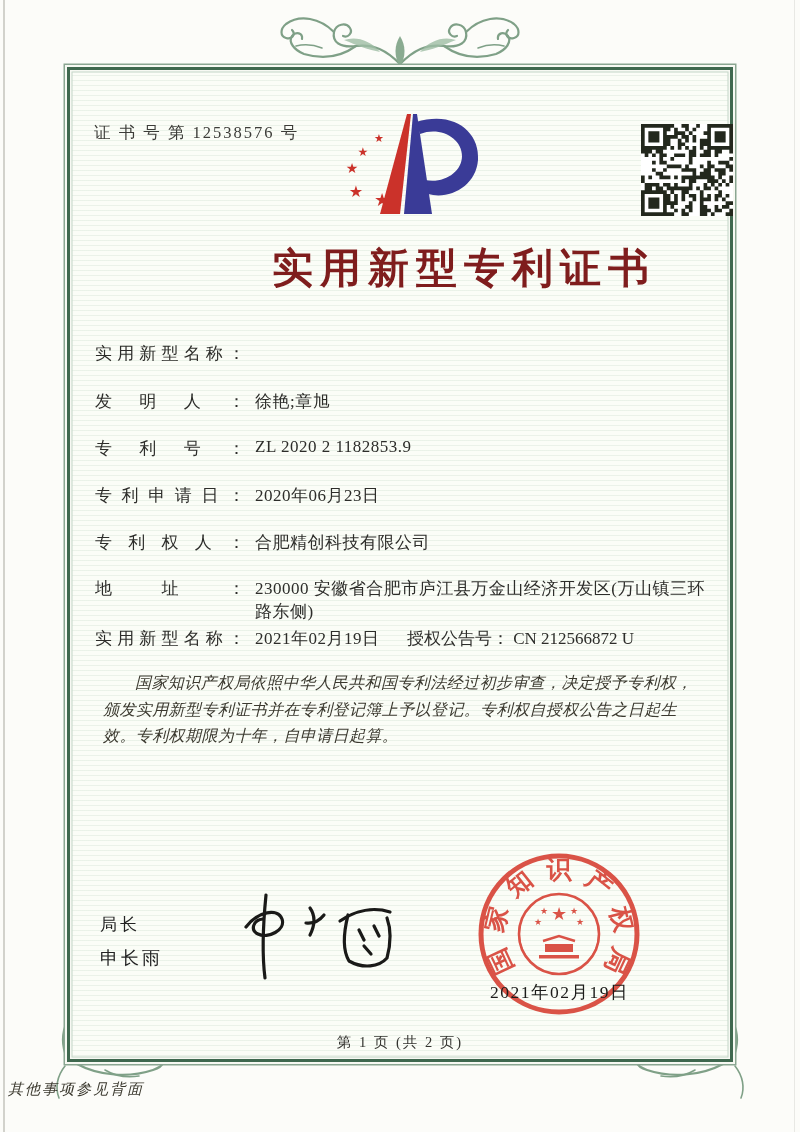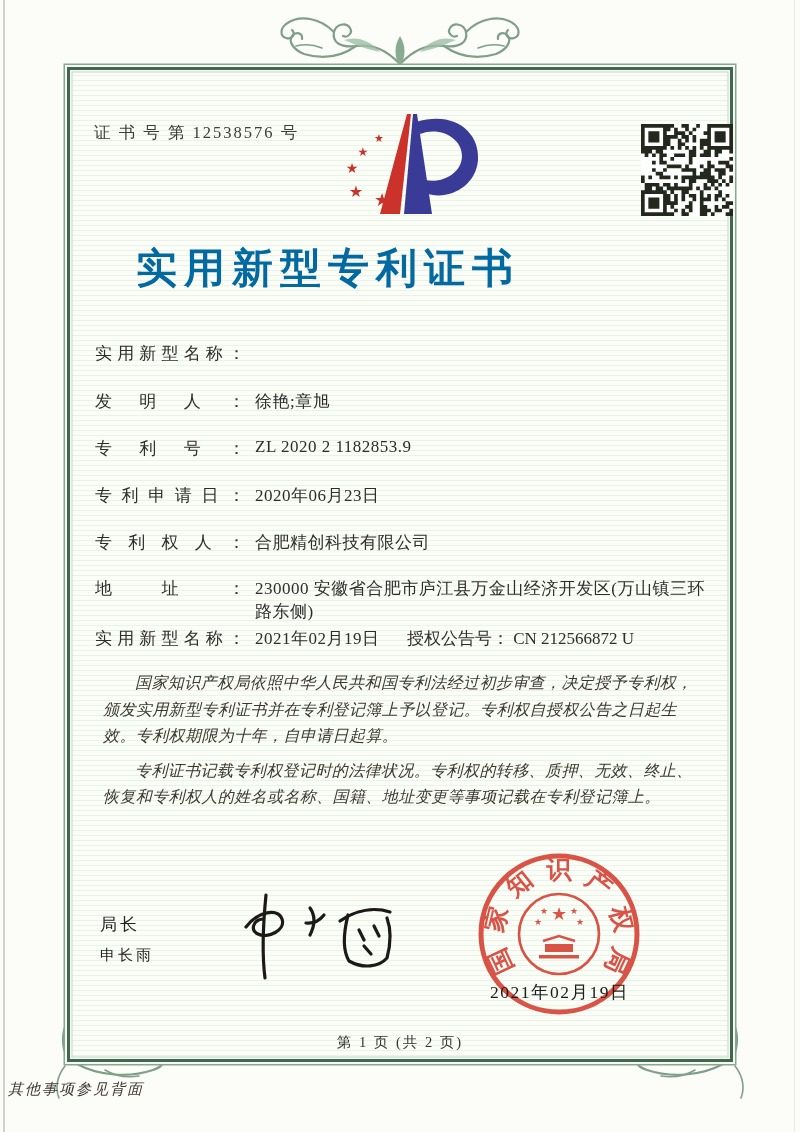--- a/index.html
+++ b/index.html
@@ -22,34 +22,34 @@
     background:
       repeating-linear-gradient(180deg,
         rgba(150,186,158,.16) 0px, rgba(150,186,158,.16) 1px,
         rgba(255,255,255,0) 1px, rgba(255,255,255,0) 5px),
       #fbfdf7;
   }
   .cert-no{left:94px;top:122px;font-size:16.5px;letter-spacing:2px;color:#3c3c38;}
   .logo-box{left:330px;top:102px;width:160px;height:138px;}
   .qr-box{left:641px;top:124px;width:92px;height:92px;}
   .title{
-    left:0;top:241px;width:656px;text-align:center;
-    font-size:41px;font-weight:bold;letter-spacing:7px;color:#0369a1;
+    left:0;top:241px;width:656px;text-align:right;
+    font-size:41px;font-weight:bold;letter-spacing:7px;color:#7f1d1d;
   }
   .fields{left:95px;top:336px;width:618px;font-size:17px;color:#2d2d2a;}
   .frow{position:absolute;left:0;display:flex;align-items:flex-start;}
   .flabel{display:inline-block;width:150px;text-align-last:justify;text-align:justify;flex:none;}
   .fvalue{margin-left:10px;letter-spacing:.5px;}
   .fvalue.addr{width:455px;line-height:23px;}
   .pubno{position:absolute;left:312px;top:0;white-space:nowrap;}
   .paras{left:95px;top:662px;width:616px;font-size:16px;line-height:26.5px;
          font-style:italic;color:#3b392f;letter-spacing:.4px;}
   .paras p{margin:8px;text-indent:2em;}
   .commissioner-title{left:100px;top:913px;font-size:17px;letter-spacing:3px;color:#222;}
-  .commissioner-name{left:100px;top:946px;font-size:15px;letter-spacing:3px;color:#222;}
+  .commissioner-name{left:100px;top:946px;font-size:18px;letter-spacing:3px;color:#222;}
   .sig-box{left:218px;top:885px;width:205px;height:100px;}
   .seal-box{left:464px;top:839px;width:190px;height:190px;}
   .seal-date{left:490px;top:980px;font-size:17.5px;letter-spacing:1.5px;color:#1c1c1a;z-index:2;}
   .page-num{left:30px;top:1033px;width:740px;text-align:center;font-size:14.5px;letter-spacing:2px;color:#33332f;}
   .back-note{left:8px;top:1080px;width:740px;font-size:15px;
              font-style:italic;letter-spacing:2px;color:#3b392f;}
   .seal-ch{font-size:25px;font-weight:bold;}
   svg{display:block;}
 </style>
 </head>
@@ -143,21 +143,20 @@
     <span class="fvalue">2021年02月19日</span>
     <span class="pubno">
       <span>授权公告号：</span>
       <span>CN 212566872 U</span>
     </span>
   </div>
 </div>
 
 <div class="abs paras">
   <p>国家知识产权局依照中华人民共和国专利法经过初步审查，决定授予专利权，颁发实用新型专利证书并在专利登记簿上予以登记。专利权自授权公告之日起生效。专利权期限为十年，自申请日起算。</p>
-  <p>专利证书记载专利权登记时的法律状况。专利权的转移、质押、无效、终止、恢复和专利权人的姓名或名称、国籍、地址变更等事项记载在专利登记簿上。</p>
 </div>
 
 <div class="abs commissioner-title">局长</div>
 <div class="abs commissioner-name">申长雨</div>
 
 <div class="abs sig-box">
   <svg width="205" height="100" viewBox="0 0 205 100" fill="none" stroke="#1a1a18" stroke-width="3.2" stroke-linecap="round" stroke-linejoin="round">
     <path d="M28,42 C40,26 60,23 64,34 C68,45 50,54 40,49 C32,45 35,35 45,34"></path>
     <path d="M48,10 C45,40 44,70 47,93"></path>
     <path d="M92,50 C97,40 97,30 92,23"></path>

